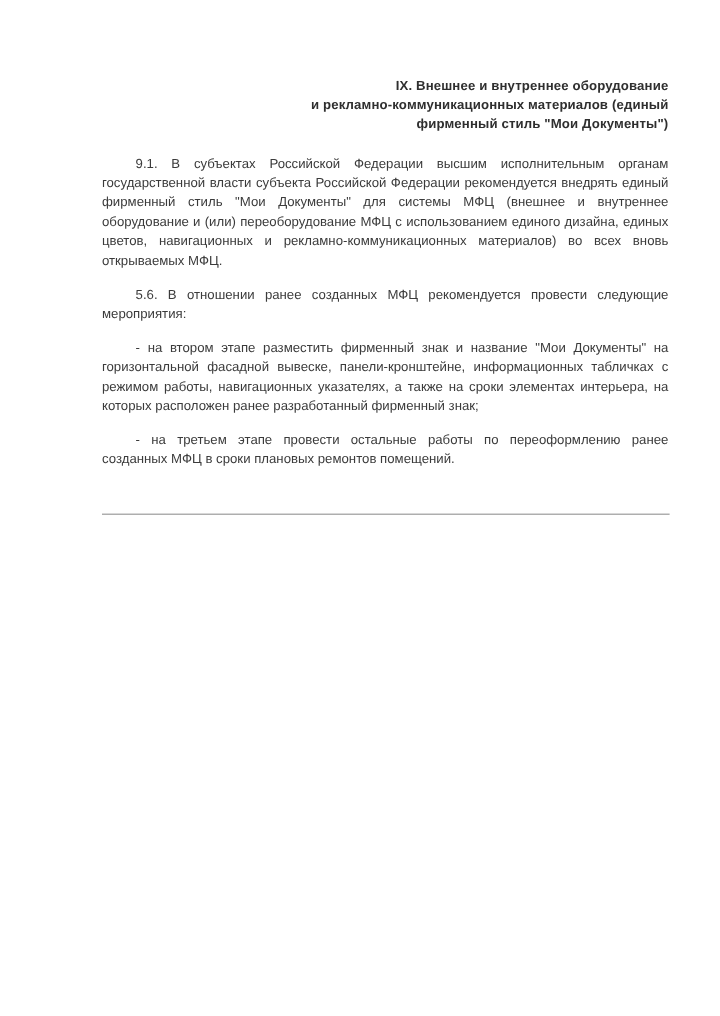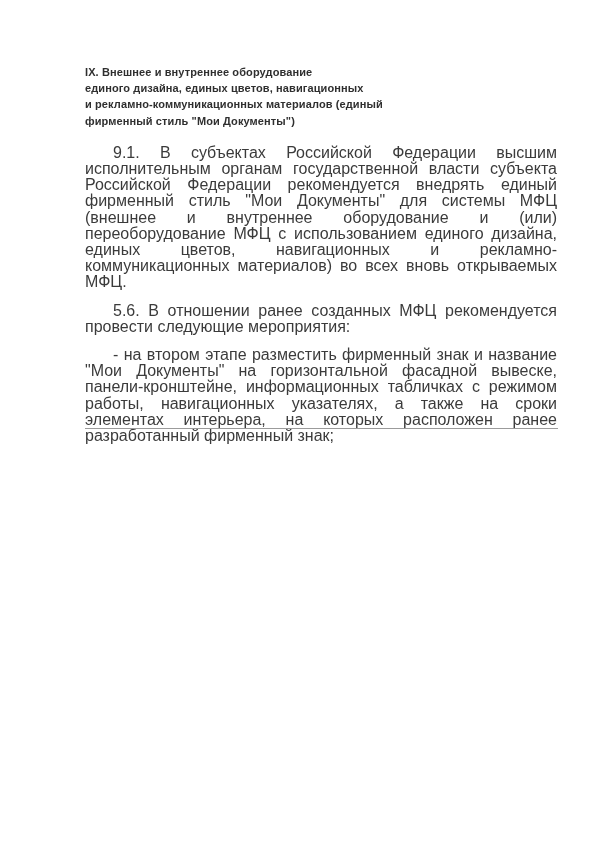--- a/index.html
+++ b/index.html
@@ -22,34 +22,34 @@
     overflow: hidden;
     box-sizing: border-box;
   }
   .content {
     position: absolute;
     left: 85px;
     top: 64px;
     width: 472px;
   }
   .doc-title {
-    text-align: left;
+    text-align: right;
     font-size: 11px;
     font-weight: bold;
     line-height: 16.2px;
     color: #2f2f2f;
     margin: 0 0 16px 0;
     letter-spacing: 0.01em;
   }
   .doc-title .title-line {
     display: block;
     white-space: nowrap;
   }
   .para {
-    font-size: 16px;
+    font-size: 11px;
     line-height: 16.2px;
     text-align: justify;
     text-justify: inter-word;
     text-indent: 28px;
     margin: 0 0 12px 0;
     color: #3b3b3b;
     hyphens: none;
   }
   .para:last-of-type {
     margin-bottom: 0;
@@ -67,26 +67,26 @@
 </style>
 </head>
 <body>
 
 <div class="page">
 
   <div class="content">
 
     <div class="doc-title">
       <span class="title-line">IX. Внешнее и внутреннее оборудование</span>
-      <span class="title-line">единого дизайна, единых цветов, навигационных</span>
       <span class="title-line">и рекламно-коммуникационных материалов (единый</span>
       <span class="title-line">фирменный стиль "Мои Документы")</span>
     </div>
 
     <p class="para">9.1. В субъектах Российской Федерации высшим исполнительным органам государственной власти субъекта Российской Федерации рекомендуется внедрять единый фирменный стиль "Мои Документы" для системы МФЦ (внешнее и внутреннее оборудование и (или) переоборудование МФЦ с использованием единого дизайна, единых цветов, навигационных и рекламно-коммуникационных материалов) во всех вновь открываемых МФЦ.</p>
     <p class="para">5.6. В отношении ранее созданных МФЦ рекомендуется провести следующие мероприятия:</p>
     <p class="para">- на втором этапе разместить фирменный знак и название "Мои Документы" на горизонтальной фасадной вывеске, панели-кронштейне, информационных табличках с режимом работы, навигационных указателях, а также на сроки элементах интерьера, на которых расположен ранее разработанный фирменный знак;</p>
+    <p class="para">- на третьем этапе провести остальные работы по переоформлению ранее созданных МФЦ в сроки плановых ремонтов помещений.</p>
 
   </div>
 
   <hr class="divider">
 
 </div>
 
 </body></html>

